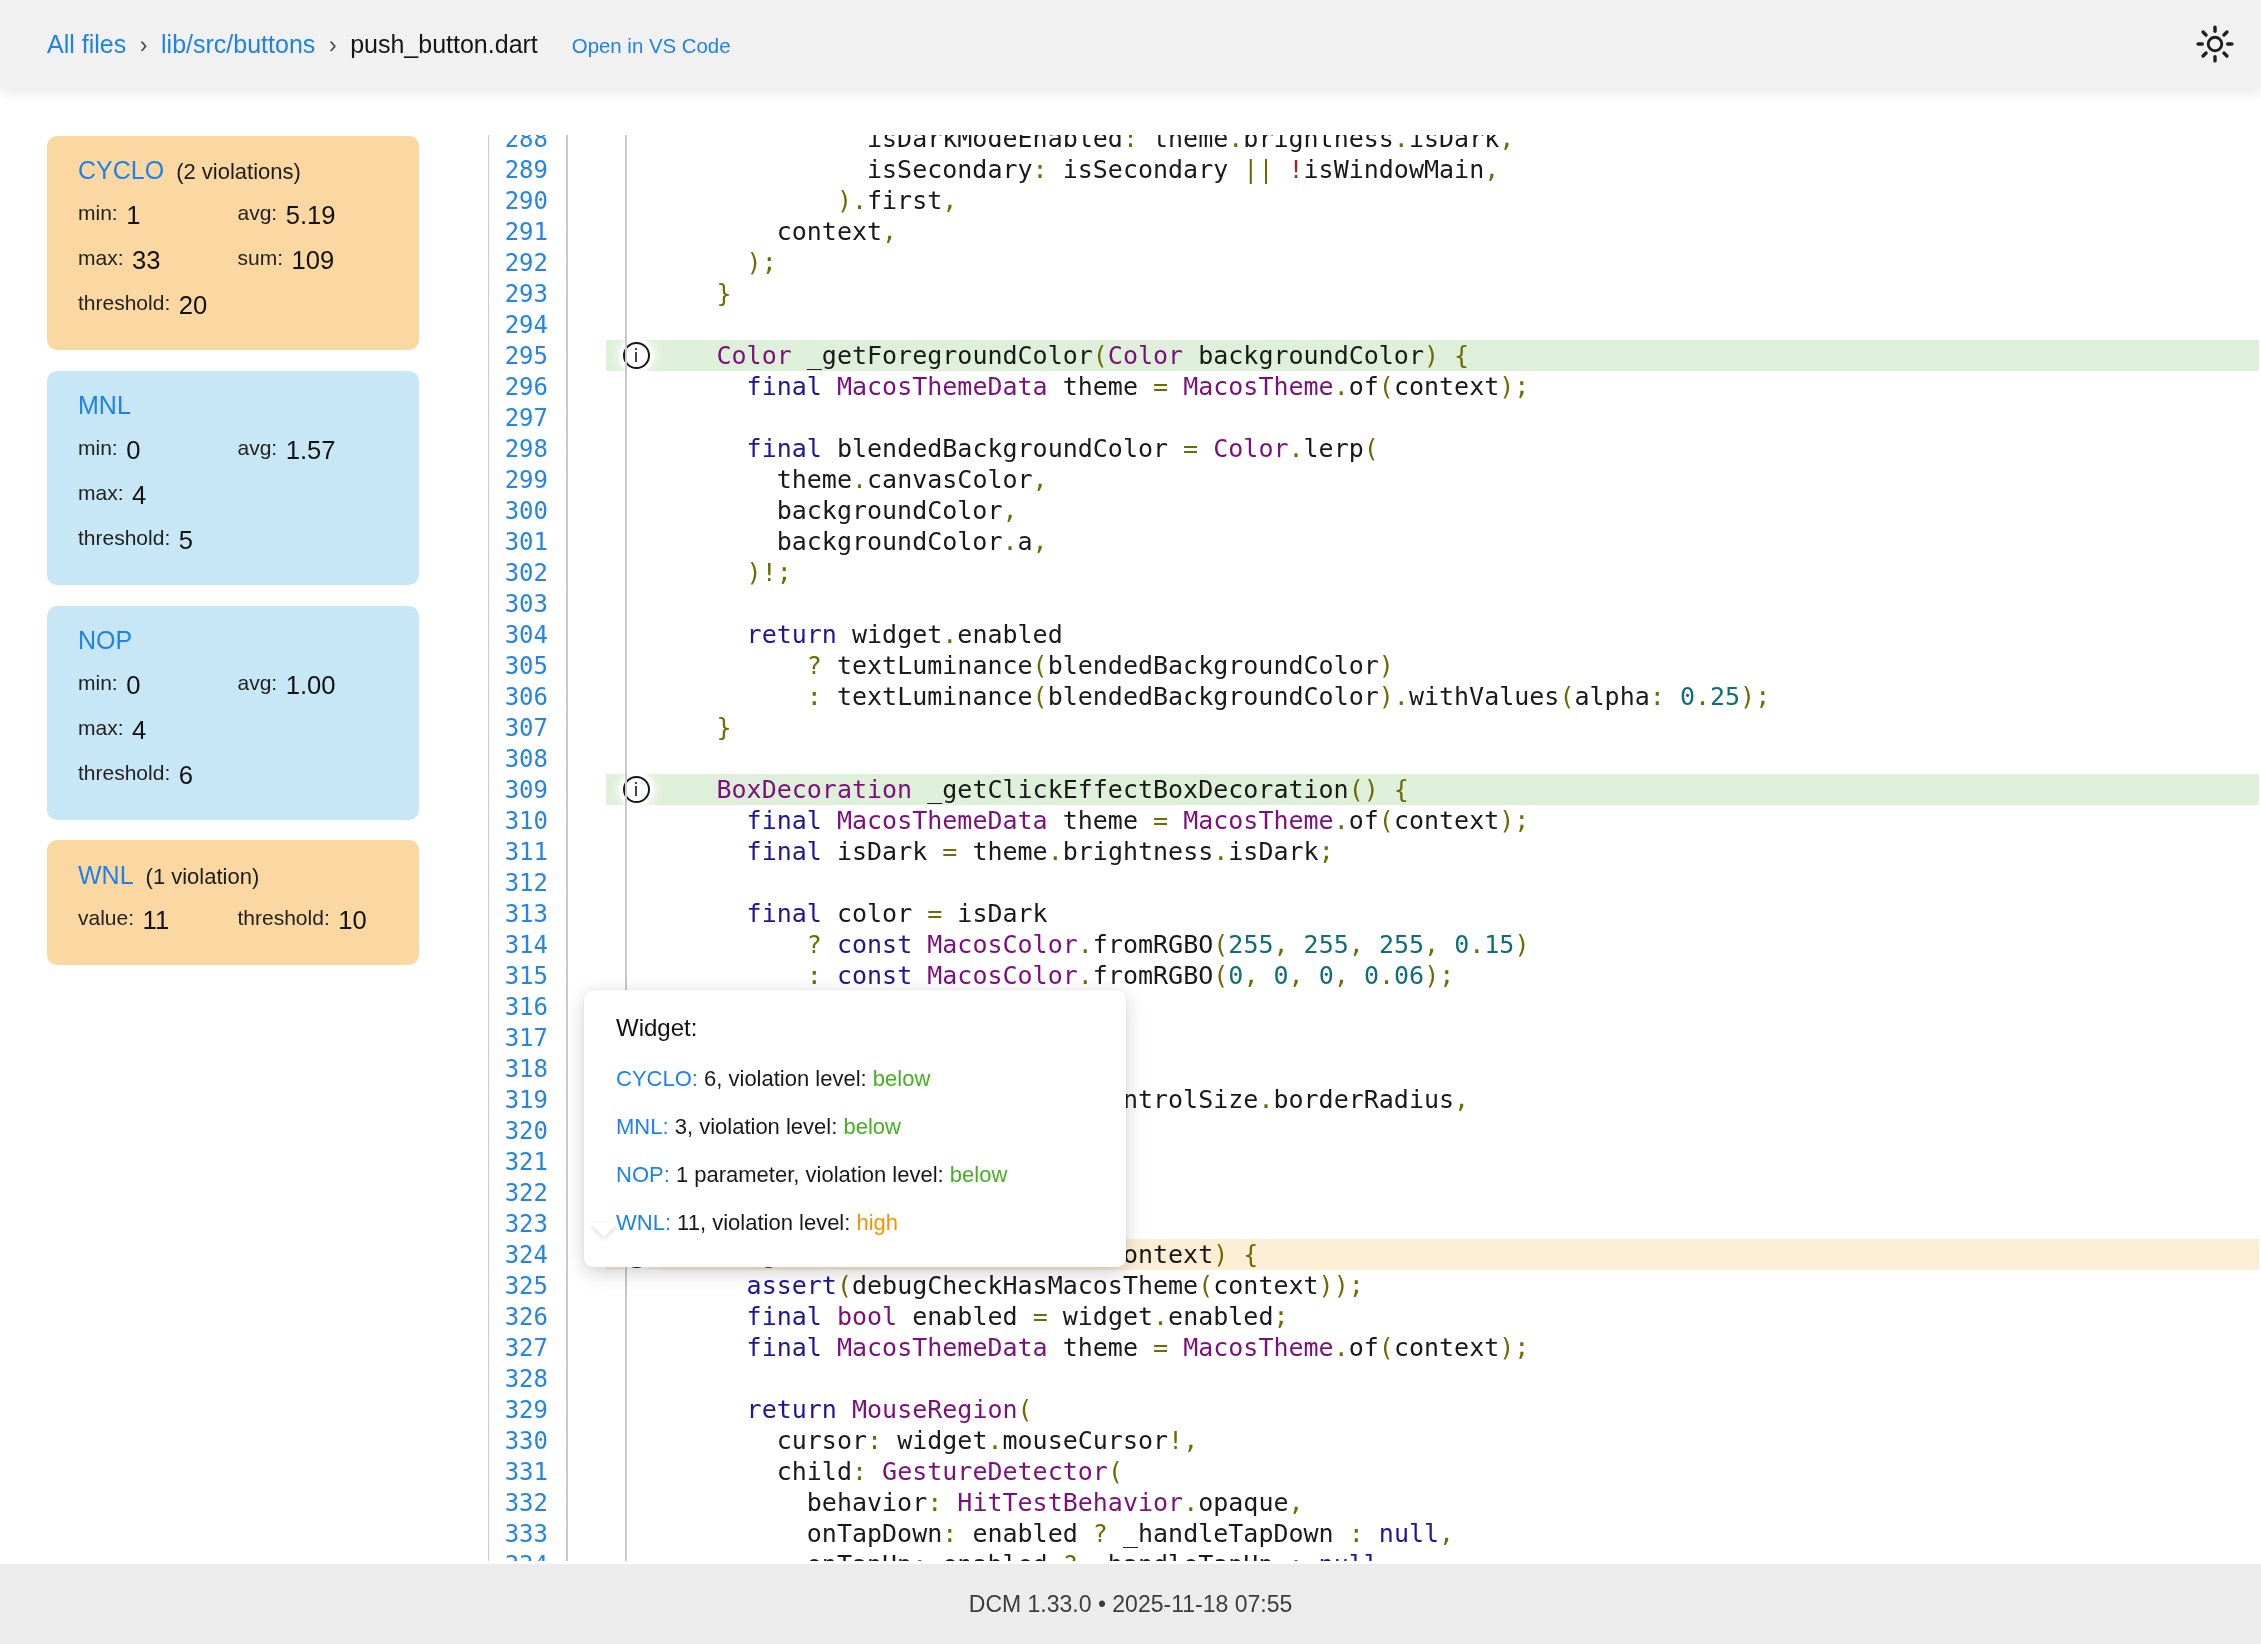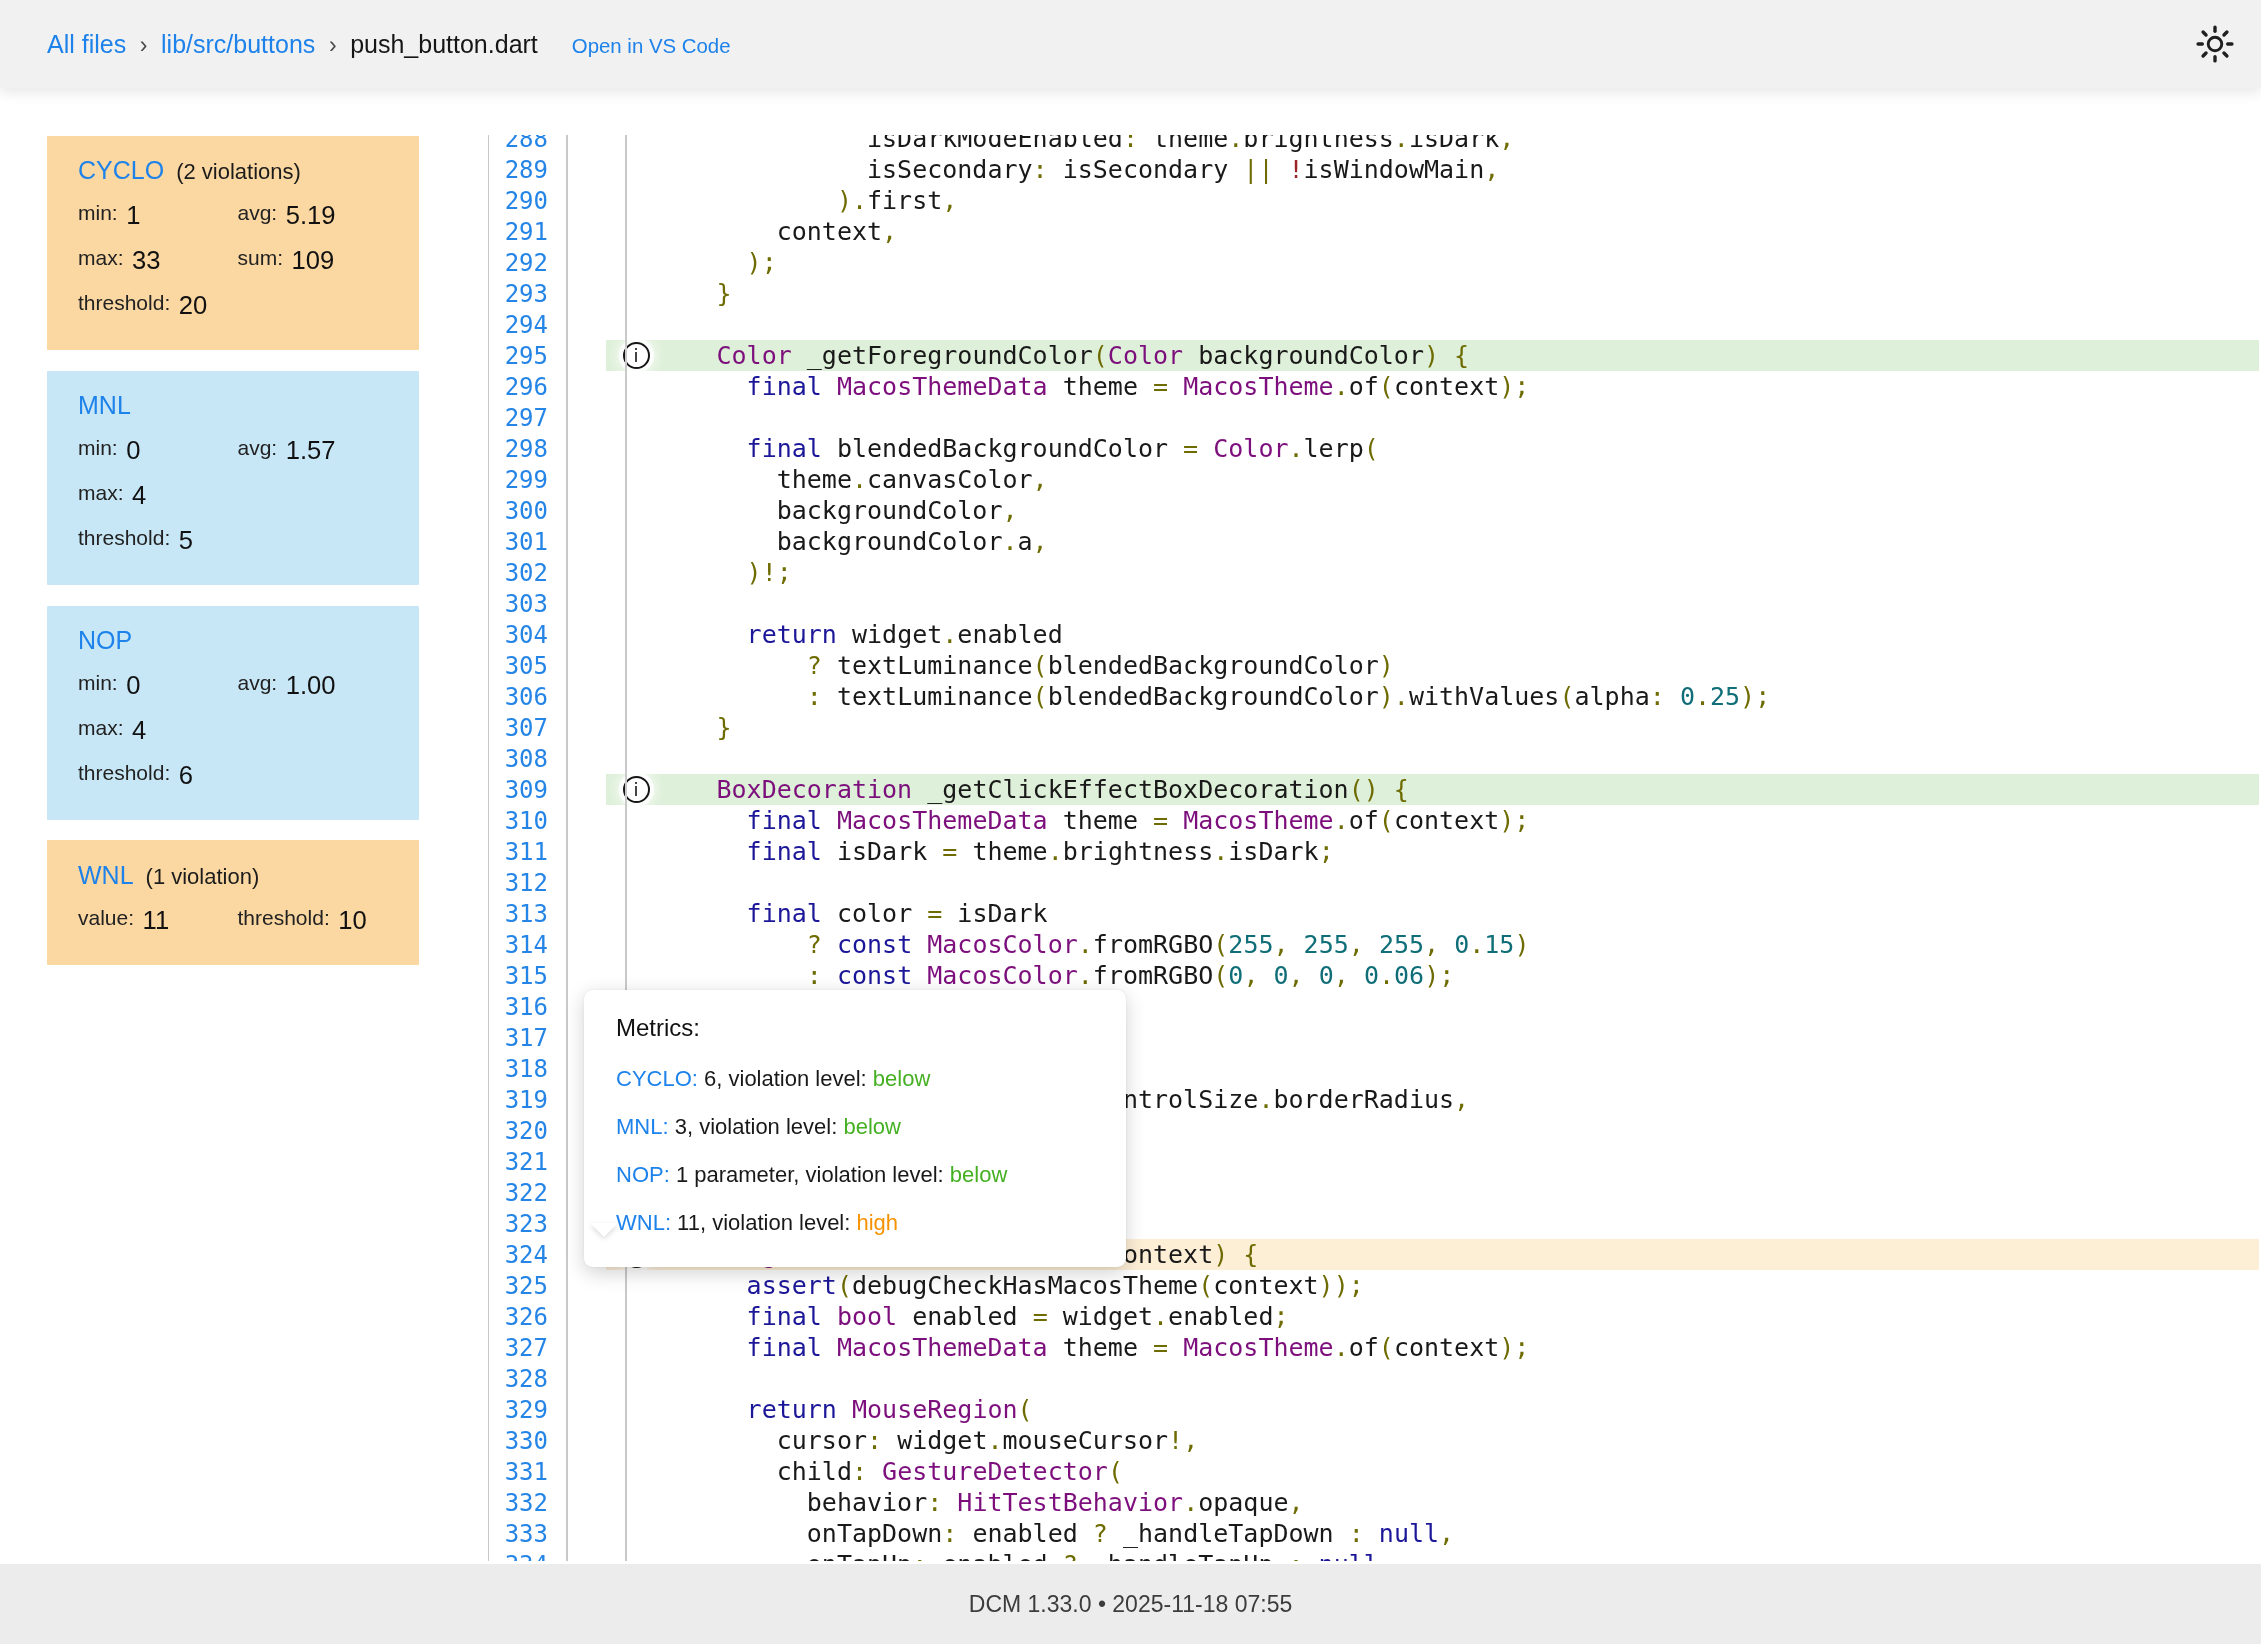--- a/index.html
+++ b/index.html
@@ -13,21 +13,21 @@
     box-shadow:0 5.1px 12px rgba(0,0,0,.09);display:flex;align-items:center;z-index:40;
   }
   .breadcrumb{display:flex;align-items:baseline;margin-left:47px;font-size:25px;}
   .crumb-link{color:#1d82ea;text-decoration:none;cursor:pointer;}
   .crumb-sep{color:#4a4a4a;margin:0 13.6px;font-size:23px;}
   .crumb-current{color:#161616;font-weight:500;}
   .open-link{color:#1d82ea;font-size:20.4px;margin-left:34px;cursor:pointer;}
   .theme-btn{position:absolute;right:24px;top:22px;width:44px;height:44px;border:none;background:transparent;cursor:pointer;padding:0;}
   
   .sidebar{position:absolute;left:47px;top:136px;width:372px;}
-  .card{border-radius:1px;padding:20.4px 22px 22px 31px;box-sizing:border-box;}
+  .card{border-radius:10px;padding:20.4px 22px 22px 31px;box-sizing:border-box;}
   .card.orange{background:#fbd7a1;}
   .card.blue{background:#c8e7f6;}
   .card + .card{margin-top:20.4px;}
   .card-head{display:flex;align-items:baseline;height:37px;}
   .card-title{color:#1d82ea;font-size:25px;cursor:pointer;}
   .card-note{color:#1c1c1c;font-size:22px;margin-left:12px;}
   .stat-row{display:flex;height:45px;align-items:center;}
   .stat{display:flex;align-items:flex-start;width:189px;}
   .stat-label{font-size:21px;color:#222;}
   .stat-value{font-size:25.6px;color:#111;margin-left:8.5px;}
@@ -551,21 +551,21 @@
         <span class="ln">334</span>
         <span class="rest">
           <span class="gut"></span>
           <span class="src"><span class="tk-d">        </span><span class="tk-d">onTapUp</span><span class="tk-p">:</span><span class="tk-d"> enabled </span><span class="tk-p">?</span><span class="tk-d"> _handleTapUp </span><span class="tk-p">:</span><span class="tk-d"> </span><span class="tk-k">null</span><span class="tk-p">,</span></span>
         </span>
       </div>
     </div>
 </div>
 
 <div class="tooltip">
-  <div class="tooltip-title">Metrics:</div>
+  <div class="tooltip-title">Widget:</div>
   <div id="tooltip-items">
       <div class="tt-item"><span class="tt-label">CYCLO:</span><span> 6, violation level: </span><span class="tt-level" style="color: rgb(68, 176, 34);">below</span></div>
       <div class="tt-item"><span class="tt-label">MNL:</span><span> 3, violation level: </span><span class="tt-level" style="color: rgb(68, 176, 34);">below</span></div>
       <div class="tt-item"><span class="tt-label">NOP:</span><span> 1 parameter, violation level: </span><span class="tt-level" style="color: rgb(68, 176, 34);">below</span></div>
       <div class="tt-item"><span class="tt-label">WNL:</span><span> 11, violation level: </span><span class="tt-level" style="color: rgb(246, 146, 0);">high</span></div>
     </div>
 </div>
 <div class="tooltip-arrow"></div>
 
 <div class="footer">

